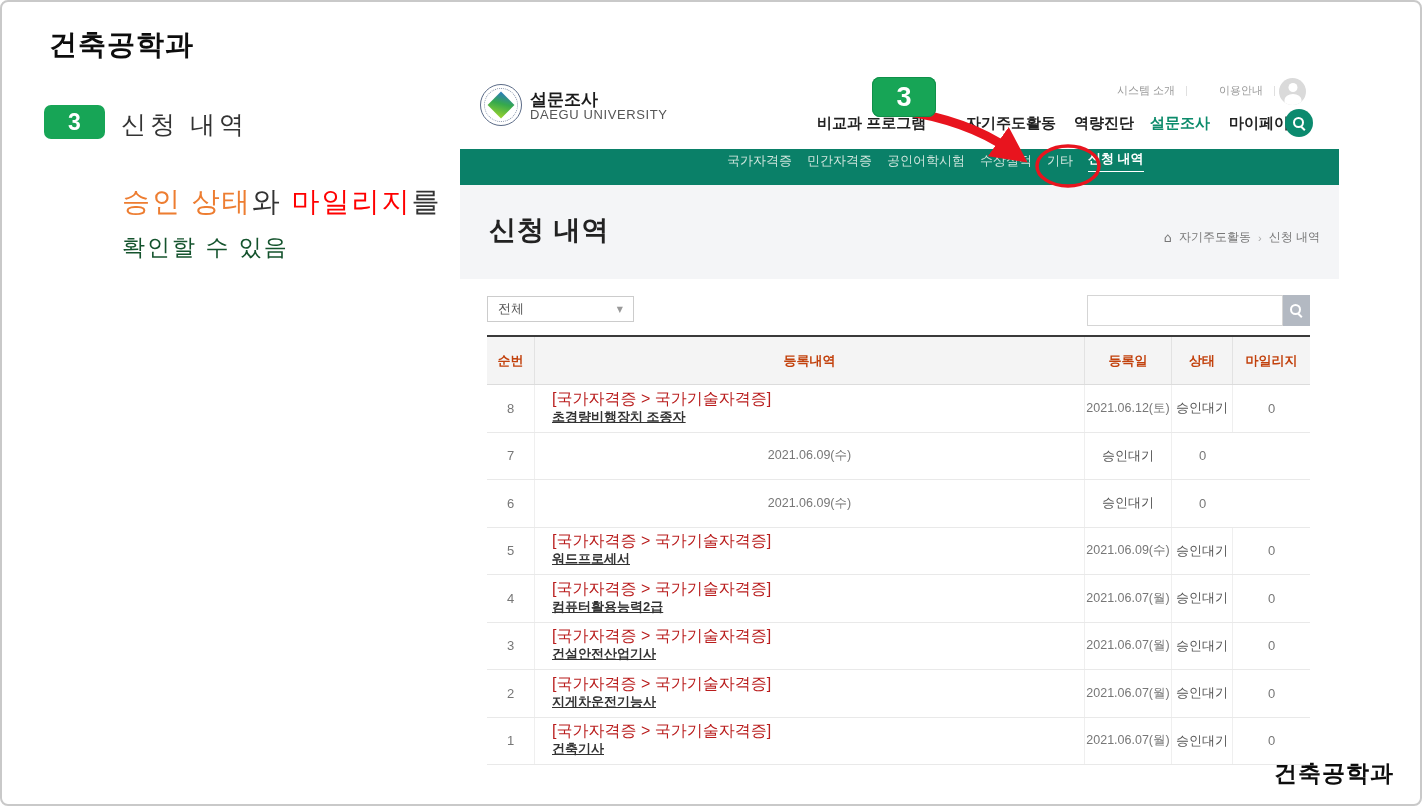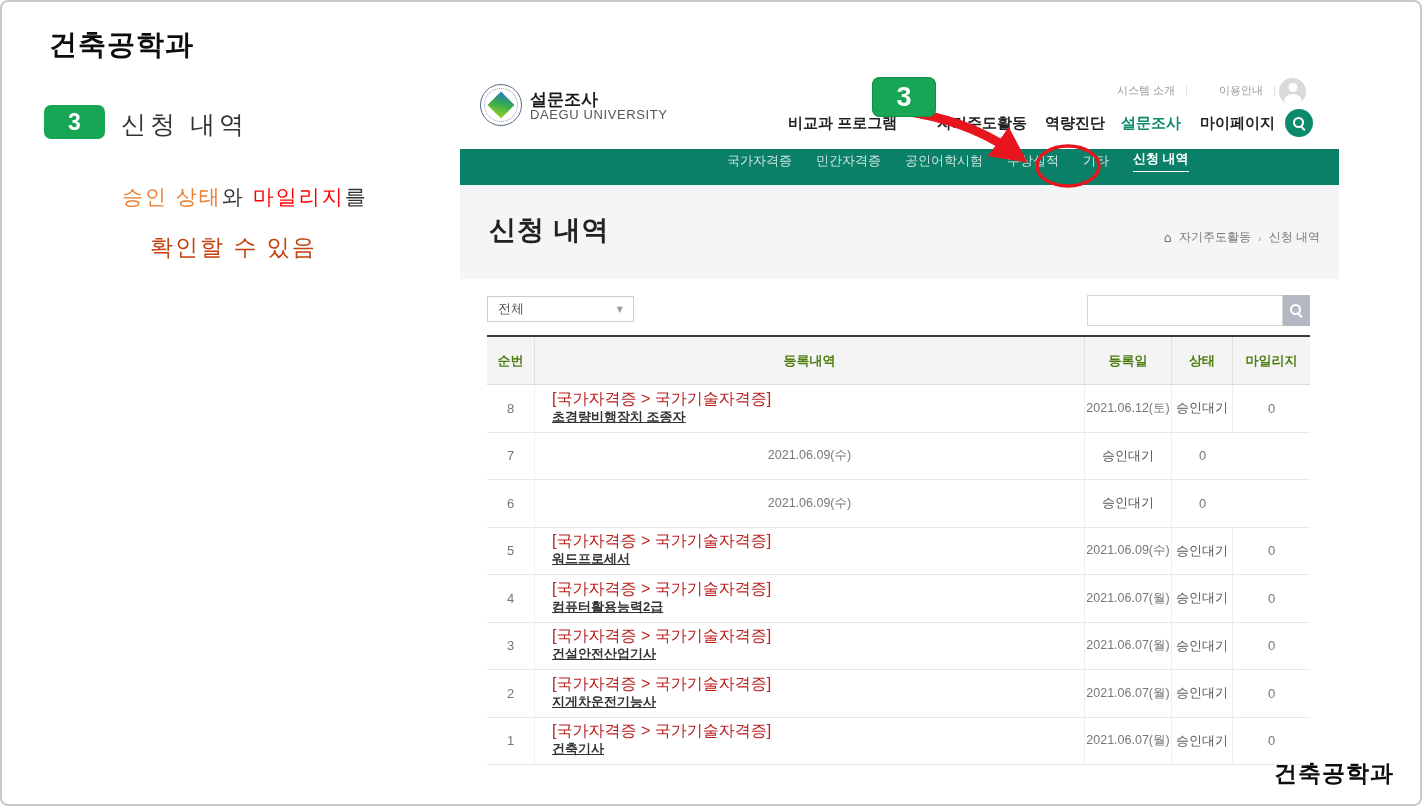--- a/index.html
+++ b/index.html
@@ -5,22 +5,22 @@
   html,body{margin:0;padding:0;width:1422px;height:806px;overflow:hidden;background:#fff;
     font-family:"Liberation Sans","DejaVu Sans",sans-serif;}
   #slide{position:absolute;left:0;top:0;width:1422px;height:806px;box-sizing:border-box;
     border:2px solid #c9c9c9;border-radius:8px;background:#fff;}
 
   
   .dept-title{position:absolute;left:47px;top:24px;font-size:28px;font-weight:800;color:#0d0d0d;letter-spacing:1px;}
   .step-badge{position:absolute;left:42px;top:103px;width:61px;height:34px;border-radius:7px;
     background:#17a556;color:#fff;font-size:23px;font-weight:800;display:flex;align-items:center;justify-content:center;}
   .step-title{position:absolute;left:119px;top:106px;font-size:25px;color:#333;letter-spacing:4px;}
-  .step-desc1{position:absolute;left:120px;top:181px;font-size:21px;color:#333;letter-spacing:2px;}
-  .step-desc2{position:absolute;left:120px;top:230px;font-size:23px;color:#c2410c;letter-spacing:2px;margin-left:28px;}
+  .step-desc1{position:absolute;left:120px;top:181px;font-size:28px;color:#333;letter-spacing:2px;}
+  .step-desc2{position:absolute;left:120px;top:230px;font-size:23px;color:#14532d;letter-spacing:2px;}
   .hl-orange{color:#ED7D31;}
   .hl-red{color:#FF0000;}
   .dept-footer{position:absolute;right:26px;top:756px;font-size:23px;font-weight:800;color:#0d0d0d;letter-spacing:1px;}
 
   
   .shot{position:absolute;left:458px;top:0;width:879px;height:806px;}
 
   
   .logo{position:absolute;left:20px;top:82px;display:flex;align-items:center;}
   .emblem{width:42px;height:42px;border-radius:50%;border:1px solid #5b6b87;position:relative;background:#fff;box-sizing:border-box;}
@@ -31,32 +31,32 @@
   .logo-ko{font-size:17px;font-weight:800;color:#1a1a1a;line-height:19px;}
   .logo-en{font-size:13px;color:#555;letter-spacing:.6px;line-height:11px;}
 
   .util{position:absolute;left:657px;top:81px;display:flex;align-items:center;font-size:11px;color:#999;gap:21px;}
   .util span{padding:0 0 0 0;}
   .util span::after{content:'|';color:#ddd;margin:0 10px;}
   .avatar{position:absolute;left:819px;top:76px;width:27px;height:27px;border-radius:50%;background:#dadada;overflow:hidden;}
   .avatar::before{content:'';position:absolute;top:5px;left:50%;transform:translateX(-50%);width:9px;height:9px;border-radius:50%;background:#fff;}
   .avatar::after{content:'';position:absolute;top:16px;left:50%;transform:translateX(-50%);width:17px;height:12px;border-radius:50% 50% 0 0;background:#fff;}
 
-  .nav-item{position:absolute;top:112px;font-size:15px;font-weight:700;color:#222;white-space:nowrap;cursor:pointer;}
+  .nav-item{position:absolute;top:112px;font-size:15px;font-weight:700;color:#222;white-space:nowrap;cursor:pointer;margin-left:29px;}
   .nav-item.active{color:#0c8b6b;}
   .search-circle{position:absolute;left:825px;top:107px;width:28px;height:28px;border-radius:50%;background:#0b8a6e;
     display:flex;align-items:center;justify-content:center;cursor:pointer;}
 
   .mag{position:relative;display:inline-block;width:13px;height:13px;}
   .mag::before{content:'';position:absolute;left:0;top:0;width:7px;height:7px;border:2px solid #fff;border-radius:50%;}
   .mag::after{content:'';position:absolute;left:9px;top:9px;width:5px;height:2px;background:#fff;transform:rotate(45deg);transform-origin:left top;}
 
   
   .subnav{position:absolute;left:0;top:147px;width:879px;height:36px;background:#0a8068;}
-  .subnav-items{position:absolute;left:267px;top:0;height:24px;display:flex;align-items:center;gap:24px;text-align:right;}
+  .subnav-items{position:absolute;left:267px;top:0;height:24px;display:flex;align-items:center;gap:15px;text-align:right;}
   .subnav-item{font-size:13px;color:#cfe5dd;white-space:nowrap;cursor:pointer;}
   .subnav-item.active{color:#fff;font-weight:700;border-bottom:1.5px solid #fff;padding-bottom:3px;}
 
   
   .anno{position:absolute;left:392px;top:60px;width:260px;height:140px;pointer-events:none;z-index:6;}
   .callout-badge{position:absolute;left:412px;top:75px;width:64px;height:40px;border-radius:8px;background:#17a556;
     color:#fff;font-size:27px;font-weight:800;display:flex;align-items:center;justify-content:center;z-index:7;
     box-shadow:0 0 0 1px #0f9049 inset;}
 
   
@@ -71,21 +71,21 @@
     display:flex;align-items:center;justify-content:space-between;padding:0 10px;font-size:13px;color:#555;cursor:pointer;}
   .filter .caret{font-family:"DejaVu Sans",sans-serif;font-size:8px;color:#999;}
   .search-input{position:absolute;left:627px;top:293px;width:196px;height:31px;box-sizing:border-box;border:1px solid #d5d5d5;
     padding:0 8px;font-size:13px;color:#333;outline:none;}
   .search-sq{position:absolute;left:823px;top:293px;width:27px;height:31px;background:#b3b9c2;border:0;cursor:pointer;
     display:flex;align-items:center;justify-content:center;}
 
   
   .tbl{position:absolute;left:27px;top:333px;width:823px;border-top:2px solid #3a3a3a;}
   .thead{display:grid;grid-template-columns:48px 550px 87px 61px 77px;height:47px;background:#f4f4f4;border-bottom:1px solid #dcdcdc;}
-  .th{display:flex;align-items:center;justify-content:center;font-size:13px;font-weight:700;color:#4d7c0f;border-right:1px solid #e2e2e2;}
+  .th{display:flex;align-items:center;justify-content:center;font-size:13px;font-weight:700;color:#c2410c;border-right:1px solid #e2e2e2;}
   .th:last-child{border-right:0;}
   .trow{display:grid;grid-template-columns:48px 550px 87px 61px 77px;height:46.5px;border-bottom:1px solid #e9e9e9;background:#fff;}
   .td{display:flex;align-items:center;justify-content:center;font-size:13px;color:#777;border-right:1px solid #efefef;}
   .td:last-child{border-right:0;}
   .td.c2{flex-direction:column;align-items:flex-start;justify-content:center;padding-left:17px;}
   .cat{font-size:16px;color:#b91c1c;line-height:16px;}
   .name{font-size:13px;color:#333;font-weight:700;line-height:19px;cursor:pointer;text-decoration:underline;}
   .td.c3{font-size:12.5px;}
   .td.c4{color:#555;text-align:right;}
 </style>

